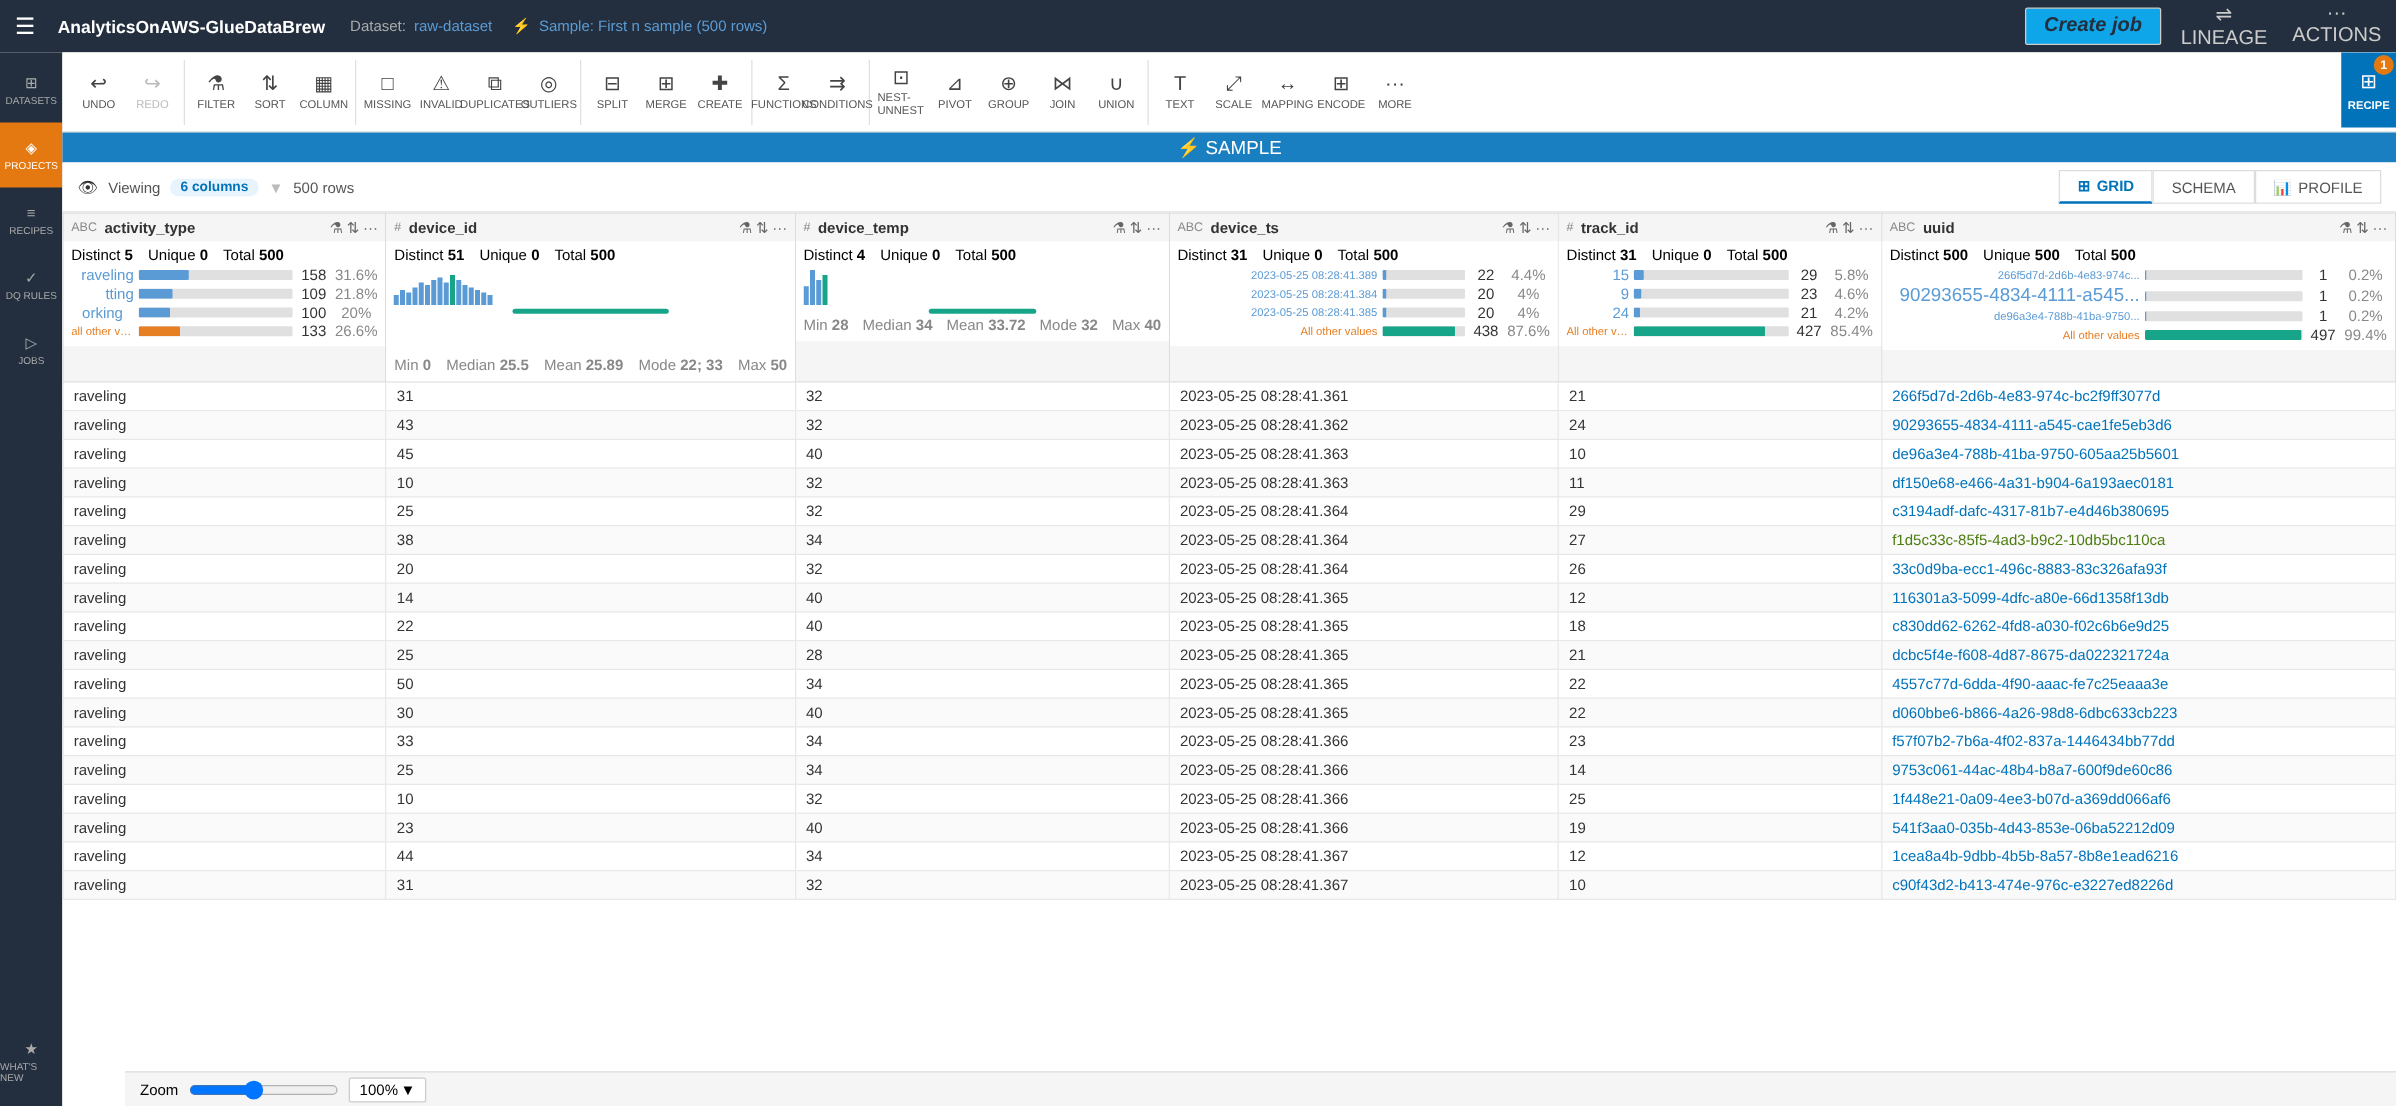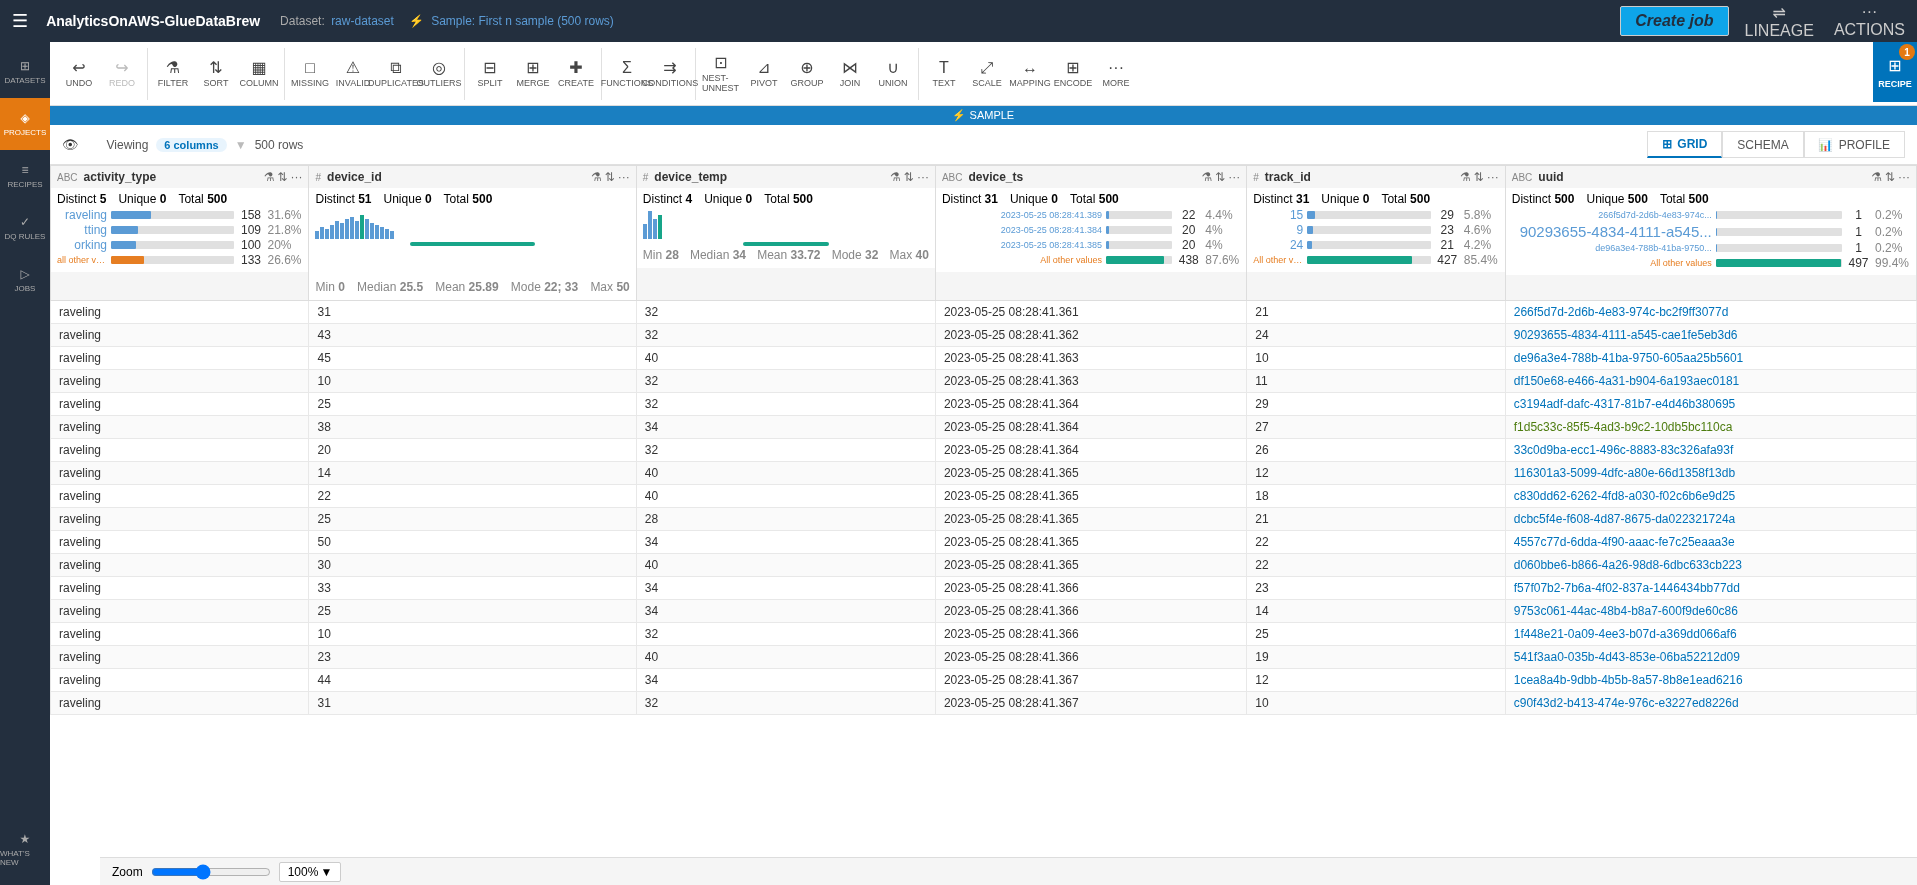--- a/index.html
+++ b/index.html
@@ -55,21 +55,21 @@
       width: 42px; height: 52px; cursor: pointer; border-radius: 3px; color: #444;
       font-size: 9px; gap: 2px; padding: 4px 2px;
     }
     .tb-btn .tb-icon { font-size: 16px; line-height: 1; }
     .tb-btn .tb-label { font-size: 9px; text-transform: uppercase; font-weight: 500; color: #555; }
     .tb-btn.disabled { color: #bbb; cursor: default; }
     .tb-btn.disabled .tb-label { color: #bbb; }
 
     
     #sample-bar {
-      background: #1a7fc1; color: #fff; text-align: center; font-size: 11px;
+      background: #1a7fc1; color: #fff; text-align: center; font-size: 15px;
       padding: 3px; font-weight: 500;
     }
 
     
     #data-area {
       flex: 1; display: flex; flex-direction: column; overflow: hidden; background: #fff;
     }
 
     
     #view-controls {
@@ -122,21 +122,21 @@
     .hist { display: flex; align-items: flex-end; gap: 1px; height: 30px; margin: 3px 0; }
     .hist-bar { background: #5b9bd5; width: 4px; min-height: 1px; }
     .hist-bar.teal { background: #17a589; }
 
     
     .cat-bar-row { display: flex; align-items: center; gap: 4px; margin: 1px 0; font-size: 10px; }
     .cat-bar-track { flex: 1; height: 8px; background: #e0e0e0; border-radius: 1px; overflow: hidden; }
     .cat-bar-fill { height: 100%; background: #5b9bd5; border-radius: 1px; }
     .cat-label { width: 50px; text-align: right; color: #555; white-space: nowrap; overflow: hidden; text-overflow: ellipsis; }
     .cat-count { width: 25px; color: #333; }
-    .cat-pct { width: 35px; color: #888; text-align: left; }
+    .cat-pct { width: 35px; color: #888; text-align: center; }
 
     .all-other { color: #e67e22; cursor: pointer; font-size: 9px; }
 
     
     #zoom-bar {
       position: absolute; bottom: 0; left: 50px; right: 0; height: 28px;
       background: #f5f5f5; border-top: 1px solid #ddd;
       display: flex; align-items: center; padding: 0 12px; gap: 8px; font-size: 11px;
     }
     #zoom-slider { width: 120px; }
@@ -328,21 +328,21 @@
     </div>
   </div>
 
   <div id="sample-bar">⚡ SAMPLE</div>
 
   <div id="data-area">
 
     <div id="view-controls">
       <div id="view-left">
         <span class="eye-icon">👁</span>
-        <span style="color:#555;margin-left:20px;">Viewing</span>
+        <span style="color:#555;">Viewing</span>
         <span class="col-badge">6 columns</span>
         <span style="color:#bbb;">▼</span>
         <span class="rows-text">500 rows</span>
       </div>
       <div id="view-right">
         <div class="view-tab active">
           <span>⊞</span>
           <span>GRID</span>
         </div>
         <div class="view-tab">
@@ -389,21 +389,21 @@
                 </div>
                 <div class="cat-bar-row">
                   <span class="cat-label" style="color:#5b9bd5;">tting</span>
                   <div class="cat-bar-track">
                       <div class="cat-bar-fill" style="width:22%;"></div>
                     </div>
                   <span class="cat-count">109</span>
                   <span class="cat-pct">21.8%</span>
                 </div>
                 <div class="cat-bar-row">
-                  <span class="cat-label" style="color:#5b9bd5;">orking</span>
+                  <span class="cat-label" style="color:#5b9bd5;text-align:center;">orking</span>
                   <div class="cat-bar-track">
                       <div class="cat-bar-fill" style="width:20%;"></div>
                     </div>
                   <span class="cat-count">100</span>
                   <span class="cat-pct">20%</span>
                 </div>
                 <div class="cat-bar-row">
                   <span class="cat-label all-other">all other values</span>
                   <div class="cat-bar-track">
                       <div class="cat-bar-fill" style="width:27%;background:#e67e22;"></div>

